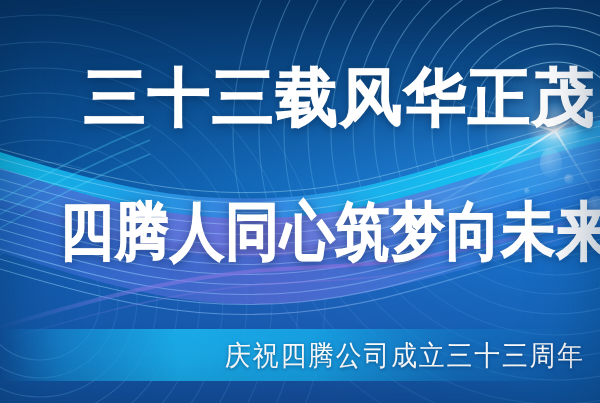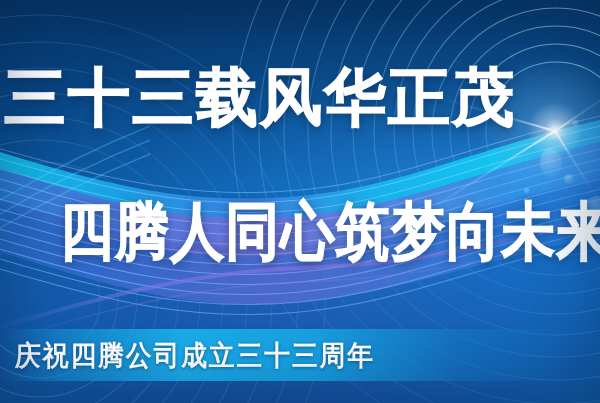--- a/index.html
+++ b/index.html
@@ -68,21 +68,21 @@
       rgba(27,176,235,.95) 30%,
       rgba(24,166,230,.92) 52%,
       rgba(20,132,205,.45) 76%,
       rgba(16,96,176,0) 96%);
     filter:blur(.3px);
   }
 
   
   .line{
     position:absolute;left:0;width:600px;
-    text-align:left;
+    text-align:right;
     color:#ffffff;
     font-weight:bold;
     letter-spacing:1px;
     white-space:nowrap;
   }
   .headline{
     top:58px;
     font-size:63px;
     line-height:78px;
     letter-spacing:2px;
@@ -97,21 +97,21 @@
     text-shadow:0 2px 10px rgba(3,30,62,.55), 0 0 2px rgba(255,255,255,.35);
     margin-left:11px;
     -webkit-text-stroke:1.2px #ffffff;
   }
   .subtitle{
     top:338px;
     font-family:"Liberation Serif", serif;
     font-size:28px;
     line-height:36px;
     letter-spacing:2px;
-    font-weight:bold;
+    font-weight:normal;
     text-shadow:0 1px 4px rgba(3,40,80,.55);
   }
 
   
   .vig{
     position:absolute;inset:0;pointer-events:none;
     box-shadow:inset 0 0 70px rgba(4,38,76,.45);
   }
 </style>
 </head>

